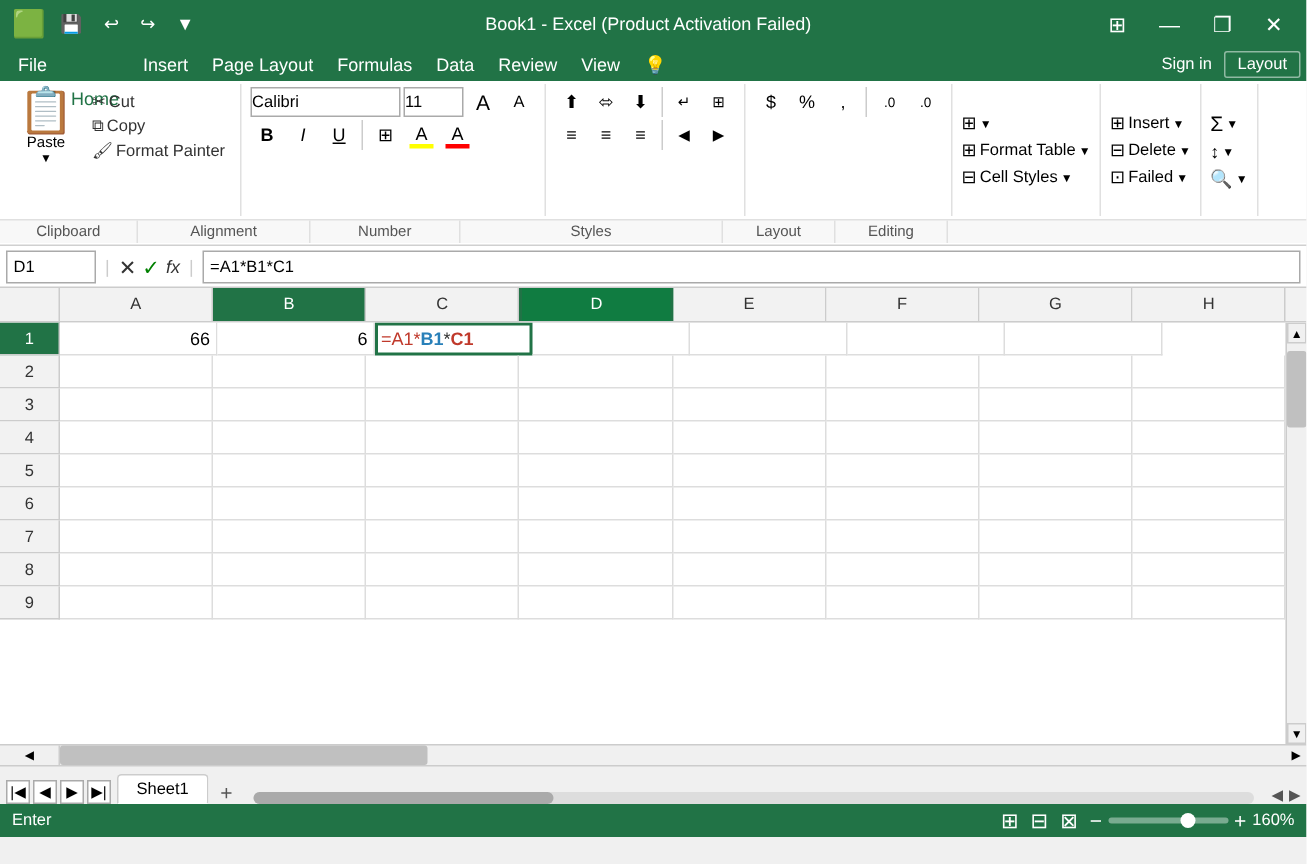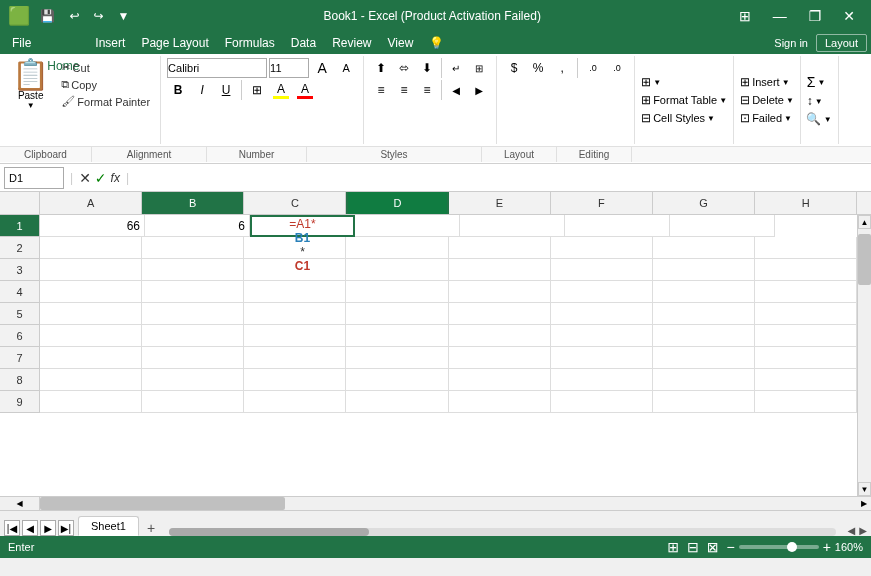--- a/index.html
+++ b/index.html
@@ -261,20 +261,21 @@
   </div>
 </div>
 
 <div class="formula-bar">
   <input type="text" class="cell-ref" value="D1" style="">
   <span style="color:#ccc; padding:0 2px;">|</span>
   <button class="formula-icon-btn">✕</button>
   <button class="formula-icon-btn" style="color:green;">✓</button>
   <button class="formula-icon-btn" style="font-style:italic; font-size:12px;">fx</button>
   <span style="color:#ccc; padding:0 2px;">|</span>
+  <input type="text" class="formula-input" value="=A1*B1*C1" style="">
 </div>
 
 <div class="spreadsheet-container" style="height: 318px; display:flex; flex-direction:column;">
 
   <div style="display:flex; border-bottom:1px solid #ccc; background:#f2f2f2;">
     <div style="width:40px; min-width:40px; height:22px; border-right:1px solid #ccc;"></div>
     <div class="col-header" style="width:105px;">A</div>
     <div class="col-header selected" style="width:105px; background:#217346; color:white;">B</div>
     <div class="col-header" style="width:105px;">C</div>
     <div class="col-header selected" style="width:105px; background:#107c41; color:white; border-left:2px solid #217346; border-right:2px solid #217346;">D</div>
@@ -288,21 +289,21 @@
 
   <div style="display:flex; flex:1; overflow:hidden;">
 
     <div style="flex:1; overflow:hidden;">
 
       <div style="display:flex;">
         <div class="row-header selected" style="background:#217346; color:white;">1</div>
         <div class="cell cell-text-right" style="width:105px; background:white;">66</div>
         <div class="cell cell-text-right" style="width:105px; background:white;">6</div>
 
-        <div class="cell" style="width:105px; background:white; border:2px solid #217346; border-top:2px solid #217346; padding:0 2px; overflow:visible; white-space:nowrap;flex-direction:column;">
+        <div class="cell" style="width:105px; background:white; border:2px solid #217346; border-top:2px solid #217346; padding:0 2px; overflow:visible; white-space:nowrap;">
           <span style="color:#c0392b;">=A1*</span>
             <span style="color:#2980b9; font-weight:bold;">B1</span>
             <span style="color:#333;">*</span>
             <span style="color:#c0392b; font-weight:bold;">C1</span>
         </div>
         <div class="cell" style="width:105px;"></div>
         <div class="cell" style="width:105px;"></div>
         <div class="cell" style="width:105px;"></div>
         <div class="cell" style="width:105px;"></div>
         <div style="flex:1;"></div>

